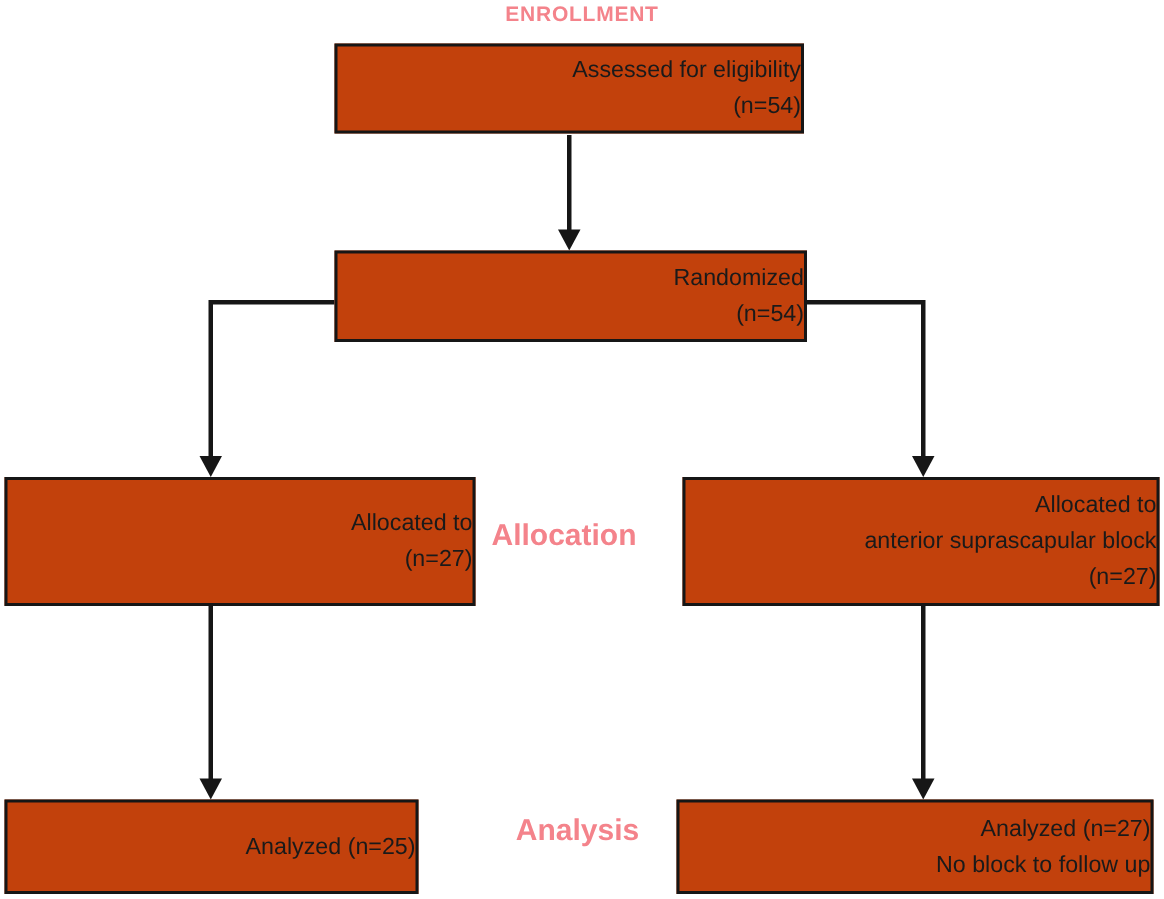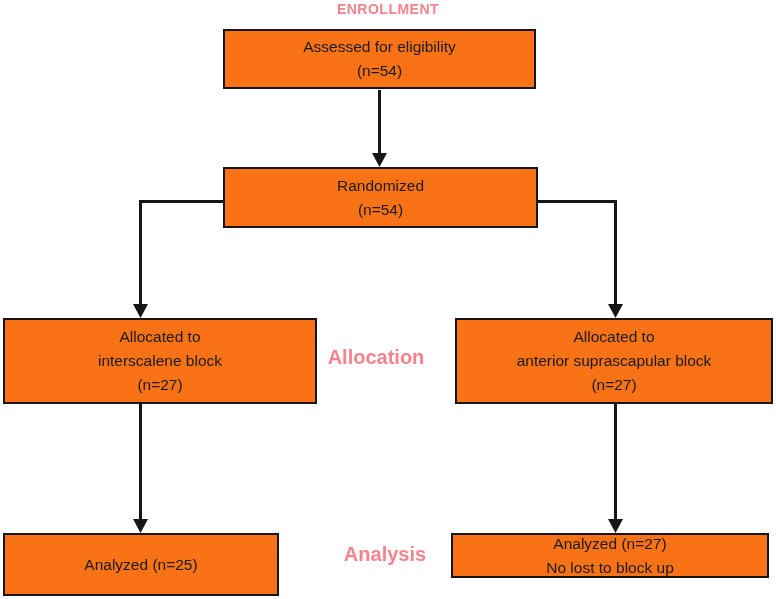--- a/index.html
+++ b/index.html
@@ -34,37 +34,37 @@
     font-size: 20px;
     font-weight: 700;
     color: var(--accent, #f4838b);
   }
   .stage-allocation { left: 311px; top: 346px; }
   .stage-analysis   { left: 320px; top: 543px; }
 
   .box {
     position: absolute;
     border: 2px solid #161616;
-    background: #f97316;
+    background: #c2410c;
     display: flex;
     flex-direction: column;
-    align-items: center;
+    align-items: flex-end;
     justify-content: center;
     text-align: center;
     font-size: 15.5px;
     line-height: 24px;
     color: #1a1a1a;
   }
 
   .box-assessed    { left: 223px; top: 29px;  width: 313px; height: 60px; }
   .box-randomized  { left: 223px; top: 167px; width: 315px; height: 61px; }
   .box-alloc-left  { left: 3px;   top: 318px; width: 314px; height: 86px; }
   .box-alloc-right { left: 455px; top: 318px; width: 318px; height: 86px; }
   .box-anal-left   { left: 3px;   top: 533px; width: 276px; height: 63px; }
-  .box-anal-right  { left: 451px; top: 533px; width: 318px; height: 45px; }
+  .box-anal-right  { left: 451px; top: 533px; width: 318px; height: 63px; }
 
   .arrows {
     position: absolute;
     left: 0; top: 0;
     width: 776px; height: 599px;
     pointer-events: none;
   }
 </style>
 </head>
 <body>
@@ -100,36 +100,35 @@
     <div>(n=54)</div>
   </div>
 
   <div class="box box-randomized">
     <div>Randomized</div>
     <div>(n=54)</div>
   </div>
 
   <div class="box box-alloc-left">
     <div>Allocated to</div>
-    <div>interscalene block</div>
     <div>(n=27)</div>
   </div>
 
   <div class="stage-label stage-allocation">Allocation</div>
 
   <div class="box box-alloc-right">
     <div>Allocated to</div>
     <div>anterior suprascapular block</div>
     <div>(n=27)</div>
   </div>
 
   <div class="box box-anal-left">
     <div>Analyzed (n=25)</div>
   </div>
 
   <div class="stage-label stage-analysis">Analysis</div>
 
   <div class="box box-anal-right">
     <div>Analyzed (n=27)</div>
-    <div>No lost to block up</div>
+    <div>No block to follow up</div>
   </div>
 
 </div>
 
 </body></html>

